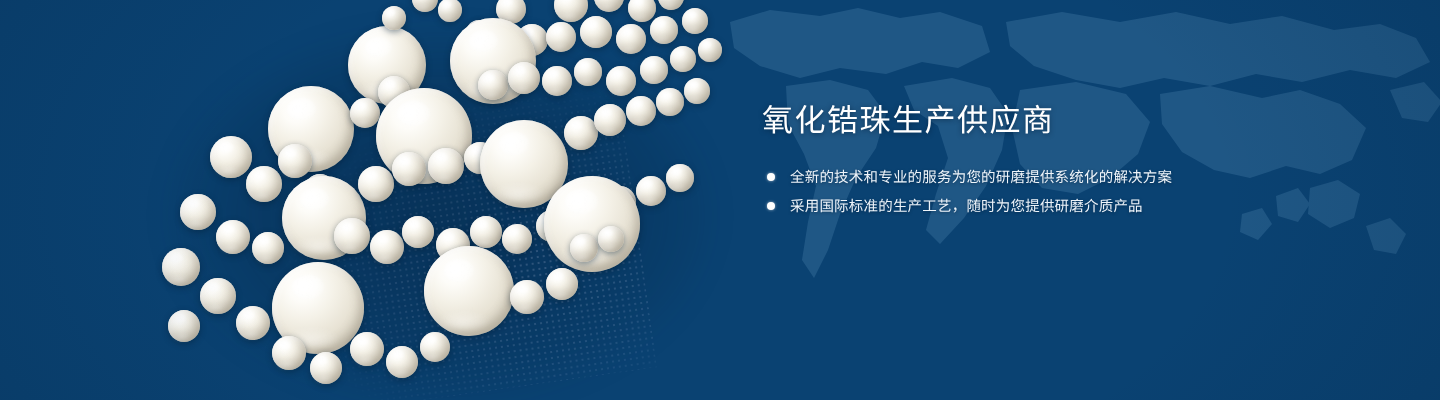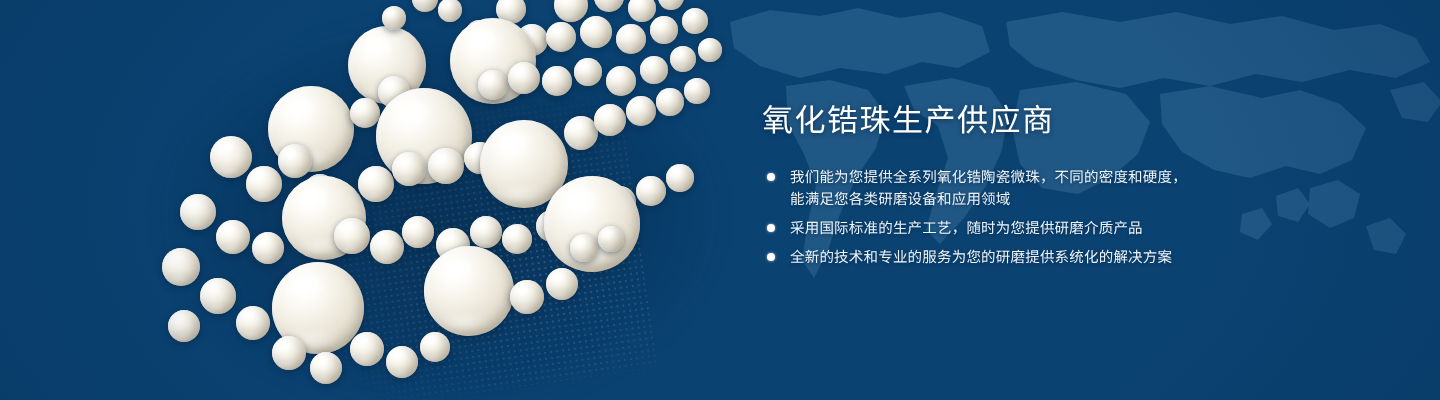--- a/index.html
+++ b/index.html
@@ -286,27 +286,22 @@
   </div>
 
   <div class="bg-vignette"></div>
 
   <div class="content">
     <h1 class="headline">氧化锆珠生产供应商</h1>
 
     <ul class="bullets">
       <li class="bullet">
         <span class="bullet-dot"></span>
-        <span class="bullet-line">我们能为您提供全系列氧化锆陶瓷微珠，不同的密度和硬度，</span>
-        <span class="bullet-line">能满足您各类研磨设备和应用领域</span>
+        <span class="bullet-line">全新的技术和专业的服务为您的研磨提供系统化的解决方案</span>
       </li>
       <li class="bullet">
         <span class="bullet-dot"></span>
         <span class="bullet-line">采用国际标准的生产工艺，随时为您提供研磨介质产品</span>
       </li>
-      <li class="bullet">
-        <span class="bullet-dot"></span>
-        <span class="bullet-line">全新的技术和专业的服务为您的研磨提供系统化的解决方案</span>
-      </li>
     </ul>
   </div>
 
 </div>
 
 </body></html>

